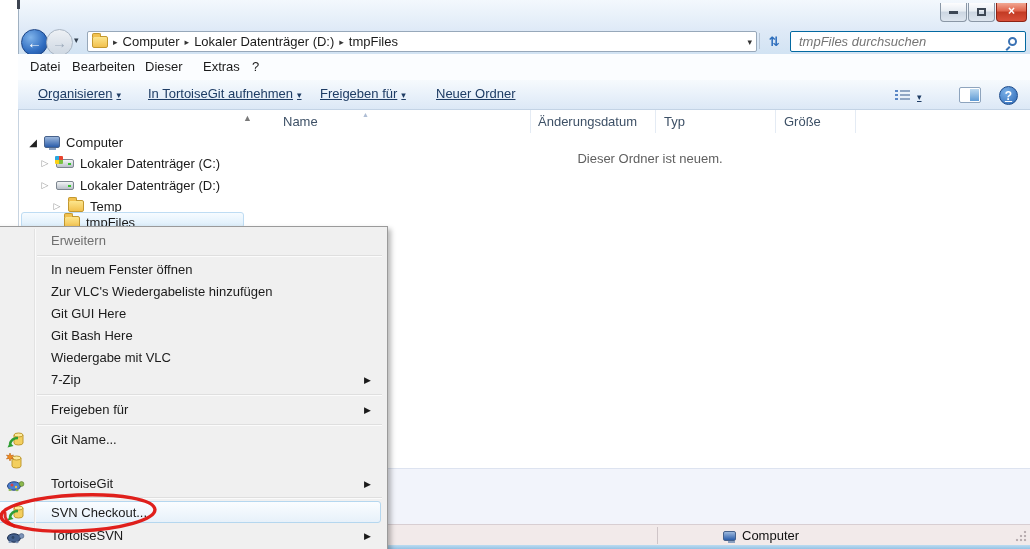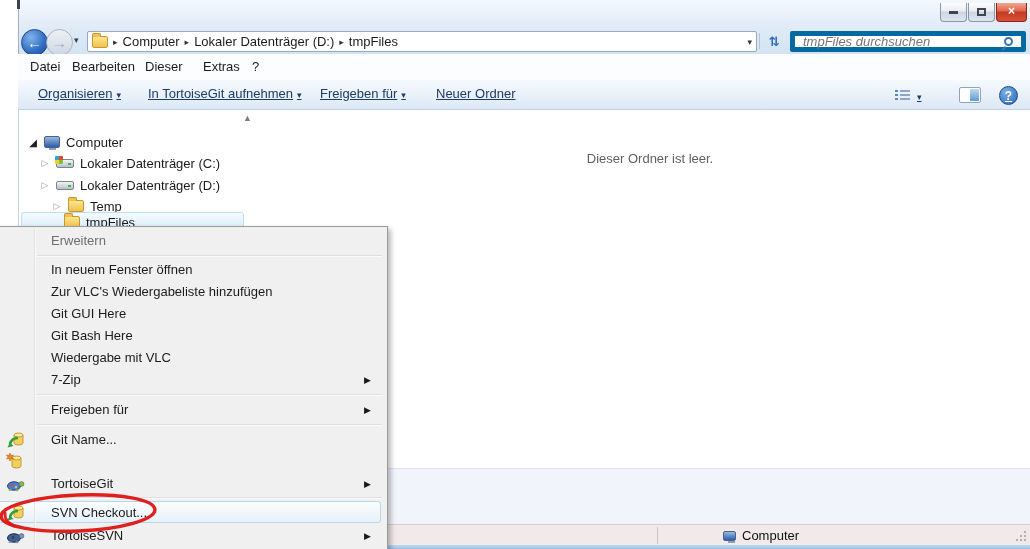--- a/index.html
+++ b/index.html
@@ -28,21 +28,21 @@
   .tiny-caret{font-size:9px;color:#33404f;}
 
   .addr-field{left:87px;top:31px;width:670px;height:21px;background:#fff;border:1px solid #97a8ba;border-radius:2px;
     display:flex;align-items:center;padding:0 4px;gap:5px;}
   .crumb{display:flex;align-items:center;gap:5px;white-space:nowrap;}
   .crumb .sep{font-size:9px;color:#333;}
   .addr-dd{margin-left:auto;font-size:9px;color:#333;}
   .vsep{width:1px;background:#b6c4d4;}
   .refresh{left:762px;top:33px;width:24px;height:18px;color:#2f6fbd;font-weight:bold;font-size:13px;
     text-align:center;line-height:17px;transform:none;}
-  .search-field{left:790px;top:31px;width:236px;height:21px;background:#fff;border:5px solid #0369a1;border-radius:2px;
+  .search-field{left:790px;top:31px;width:236px;height:21px;background:#fff;border:1px solid #0369a1;border-radius:2px;
     display:flex;align-items:center;padding:0 6px;}
   .search-ph{font-style:italic;color:#5d6773;flex:1;border:none;outline:none;background:transparent;
     font:italic 13px "Liberation Sans",sans-serif;}
   .mag{width:9px;height:9px;border:2px solid #3a72b4;border-radius:50%;position:relative;margin-right:2px;}
   .mag::after{content:"";position:absolute;width:2px;height:5px;background:#3a72b4;left:-3px;top:7px;transform:rotate(45deg);}
 
   .menubar{left:18px;top:54px;width:1012px;height:26px;background:#fbfdff;}
   .menubar span{position:absolute;top:5px;cursor:default;}
 
   .toolbar{left:18px;top:80px;width:1012px;height:30px;
@@ -193,21 +193,32 @@
     <span class="folder-ic"></span>
     <span>Temp</span>
   </div>
   <div class="abs tree-sel"></div>
   <div class="tree-row" style="left:64px;top:212px;">
     <span class="folder-ic"></span>
     <span>tmpFiles</span>
   </div>
 
   <div class="abs file-pane"></div>
-  <div class="abs empty-msg">Dieser Ordner ist leer.</div>
+  <div class="abs hdr-row">
+    <span class="hdr" style="left:28px;">Name</span>
+    <span class="sort-car" style="left:107px;">▲</span>
+    <span class="hdr-sep" style="left:275px;"></span>
+    <span class="hdr" style="left:283px;">Änderungsdatum</span>
+    <span class="hdr-sep" style="left:400px;"></span>
+    <span class="hdr" style="left:409px;">Typ</span>
+    <span class="hdr-sep" style="left:520px;"></span>
+    <span class="hdr" style="left:529px;">Größe</span>
+    <span class="hdr-sep" style="left:600px;"></span>
+  </div>
+  <div class="abs empty-msg">Dieser Ordner ist neuem.</div>
 
   <div class="abs details-pane"></div>
   <div class="abs statusbar">
     <span class="status-sep"></span>
     <span class="status-item">
       <span class="comp-ic" style="width:13px;height:10px;"></span>
       <span>Computer</span>
     </span>
     <span class="grip"></span>
   </div>

